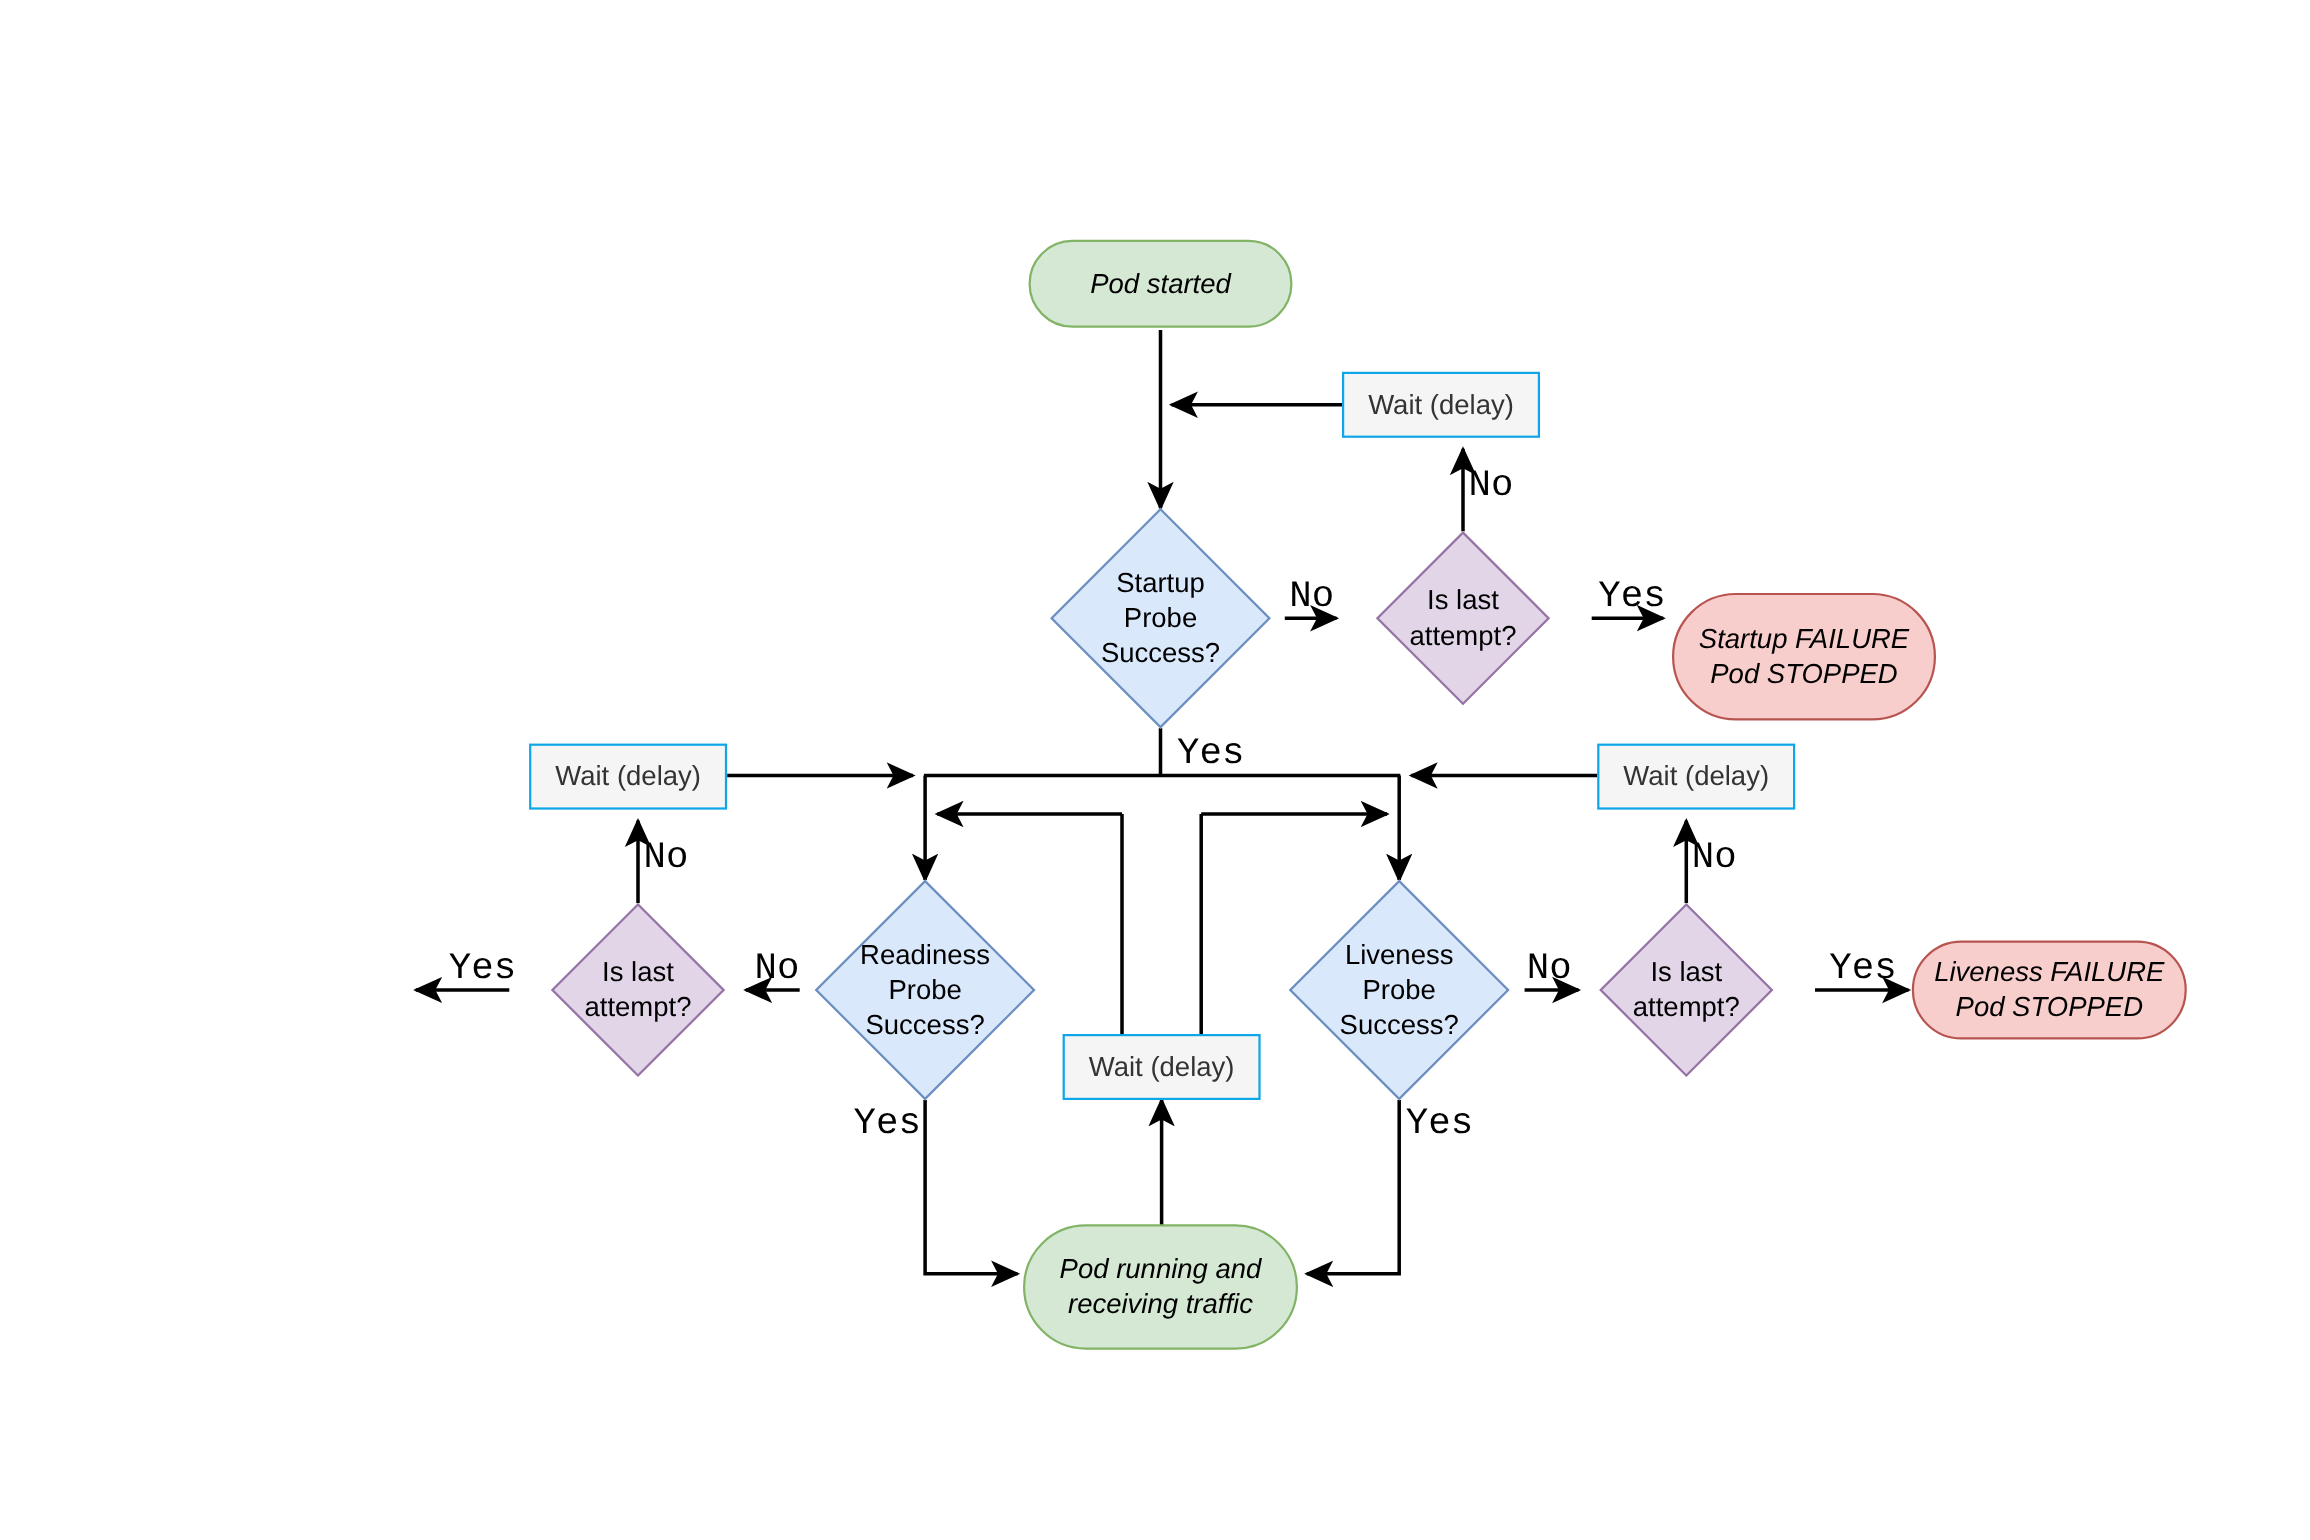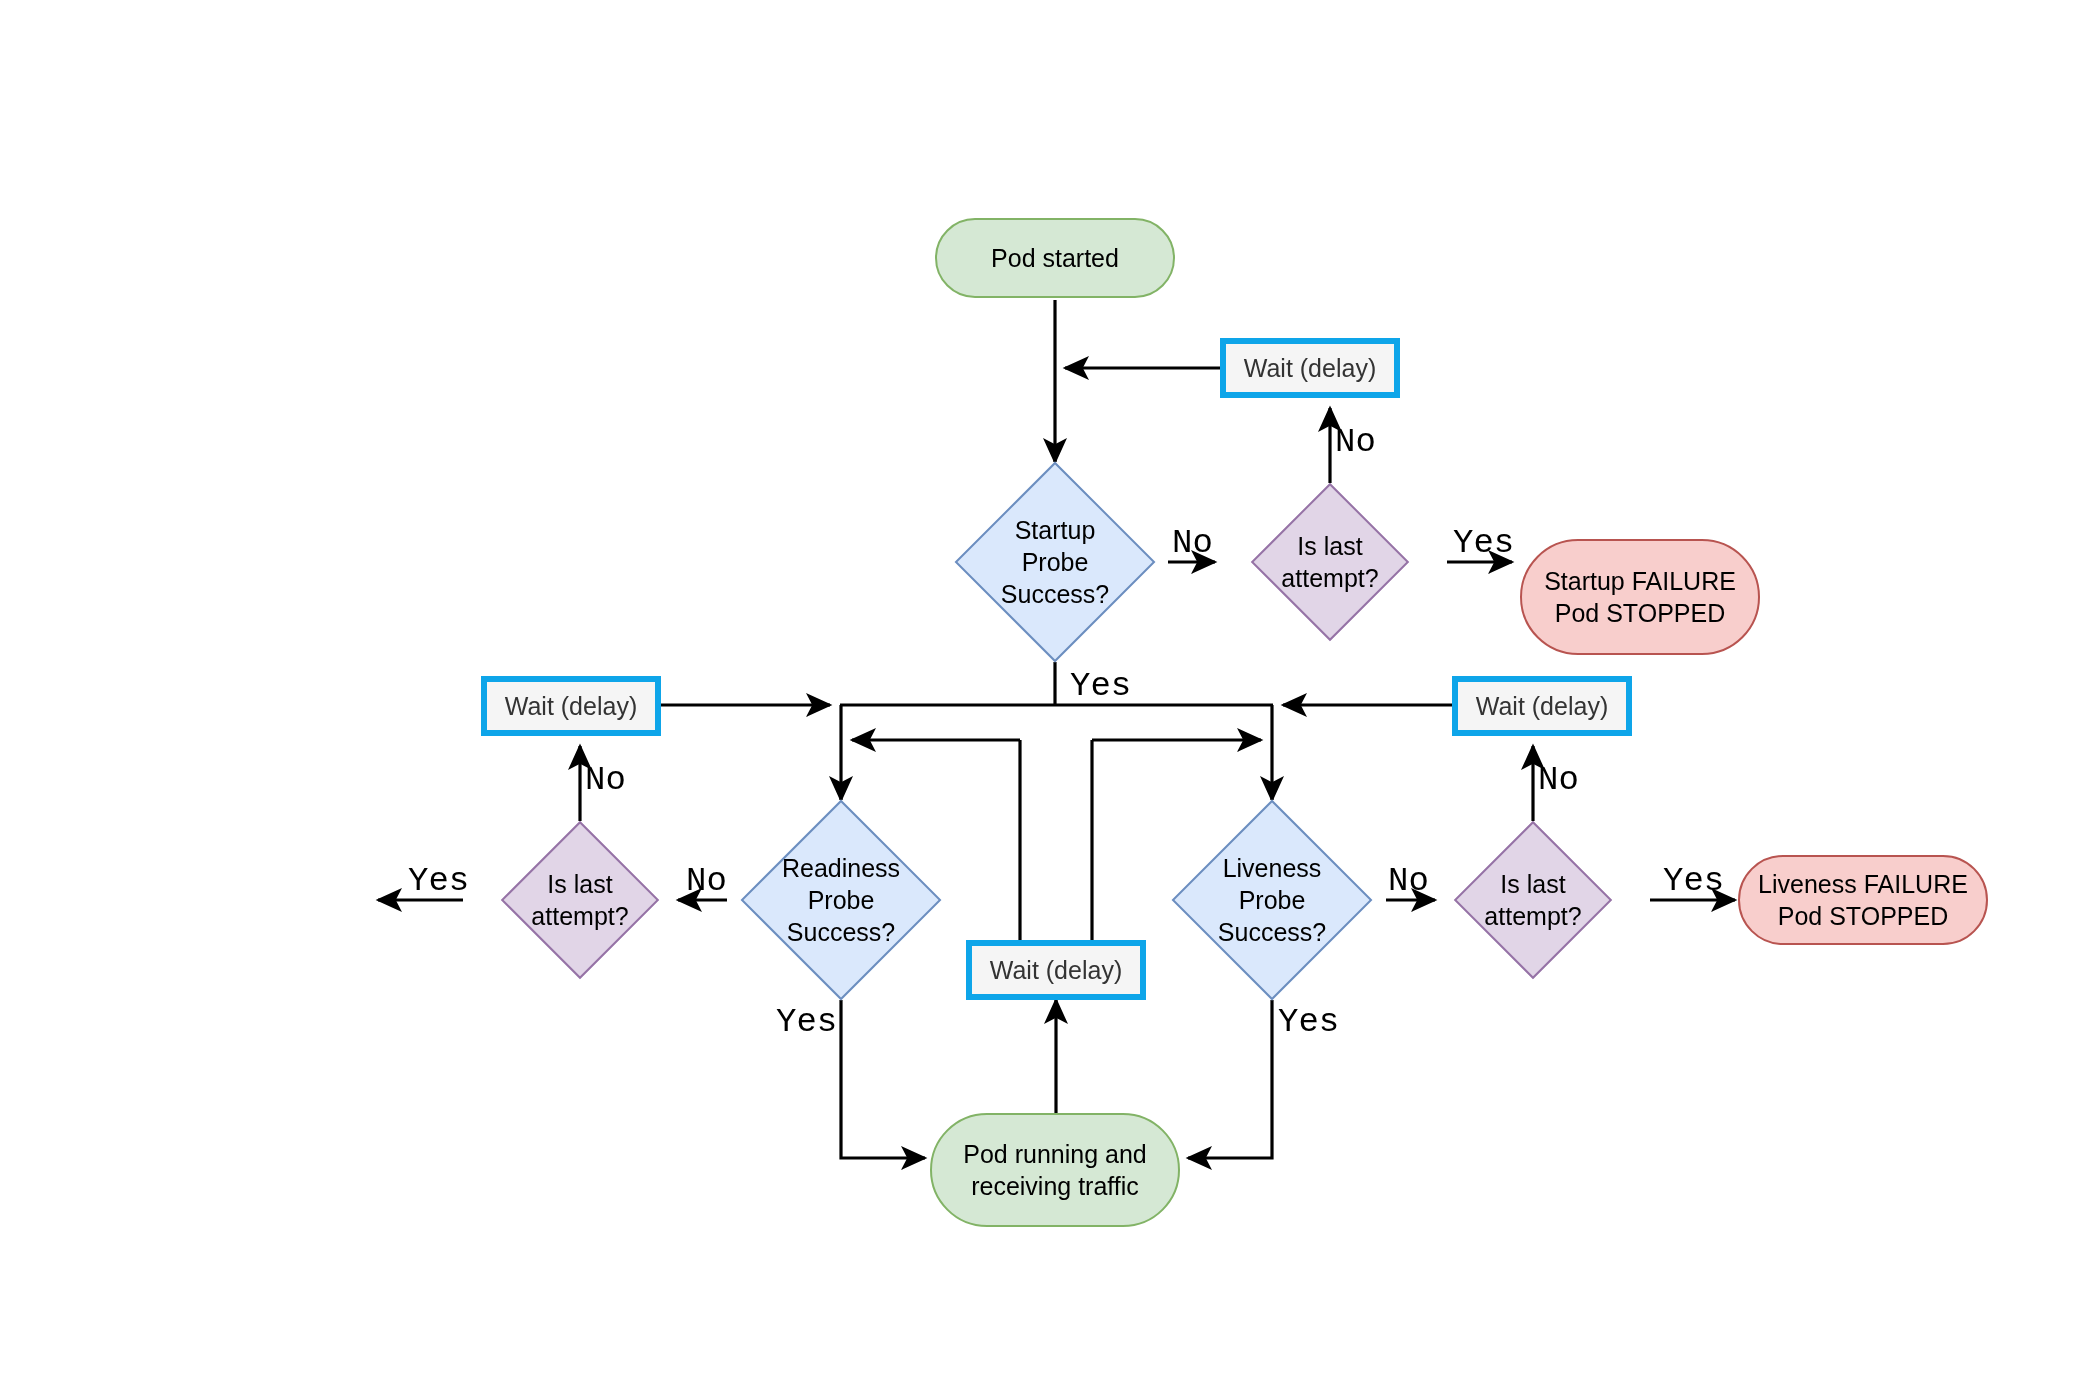--- a/index.html
+++ b/index.html
@@ -37,33 +37,34 @@
   .node .lbl {
     white-space: pre-line;
     pointer-events: none;
   }
   
   .term {
     border-radius: 999px;
     border-width: 2px;
     border-style: solid;
     font-size: 25px;
+    font-style: italic;
   }
   .term-green {
     background: #d5e8d4;
     border-color: #82b366;
   }
   .term-red {
     background: #f8cecc;
     border-color: #b85450;
   }
   
   .proc {
     background: #f5f5f5;
-    border: 6px solid #0ea5e9;
+    border: 2px solid #0ea5e9;
     color: #333333;
     font-size: 25px;
   }
   
   .diamond {
     border-width: 2px;
     border-style: solid;
     transform: rotate(45deg);
     font-size: 25px;
   }

